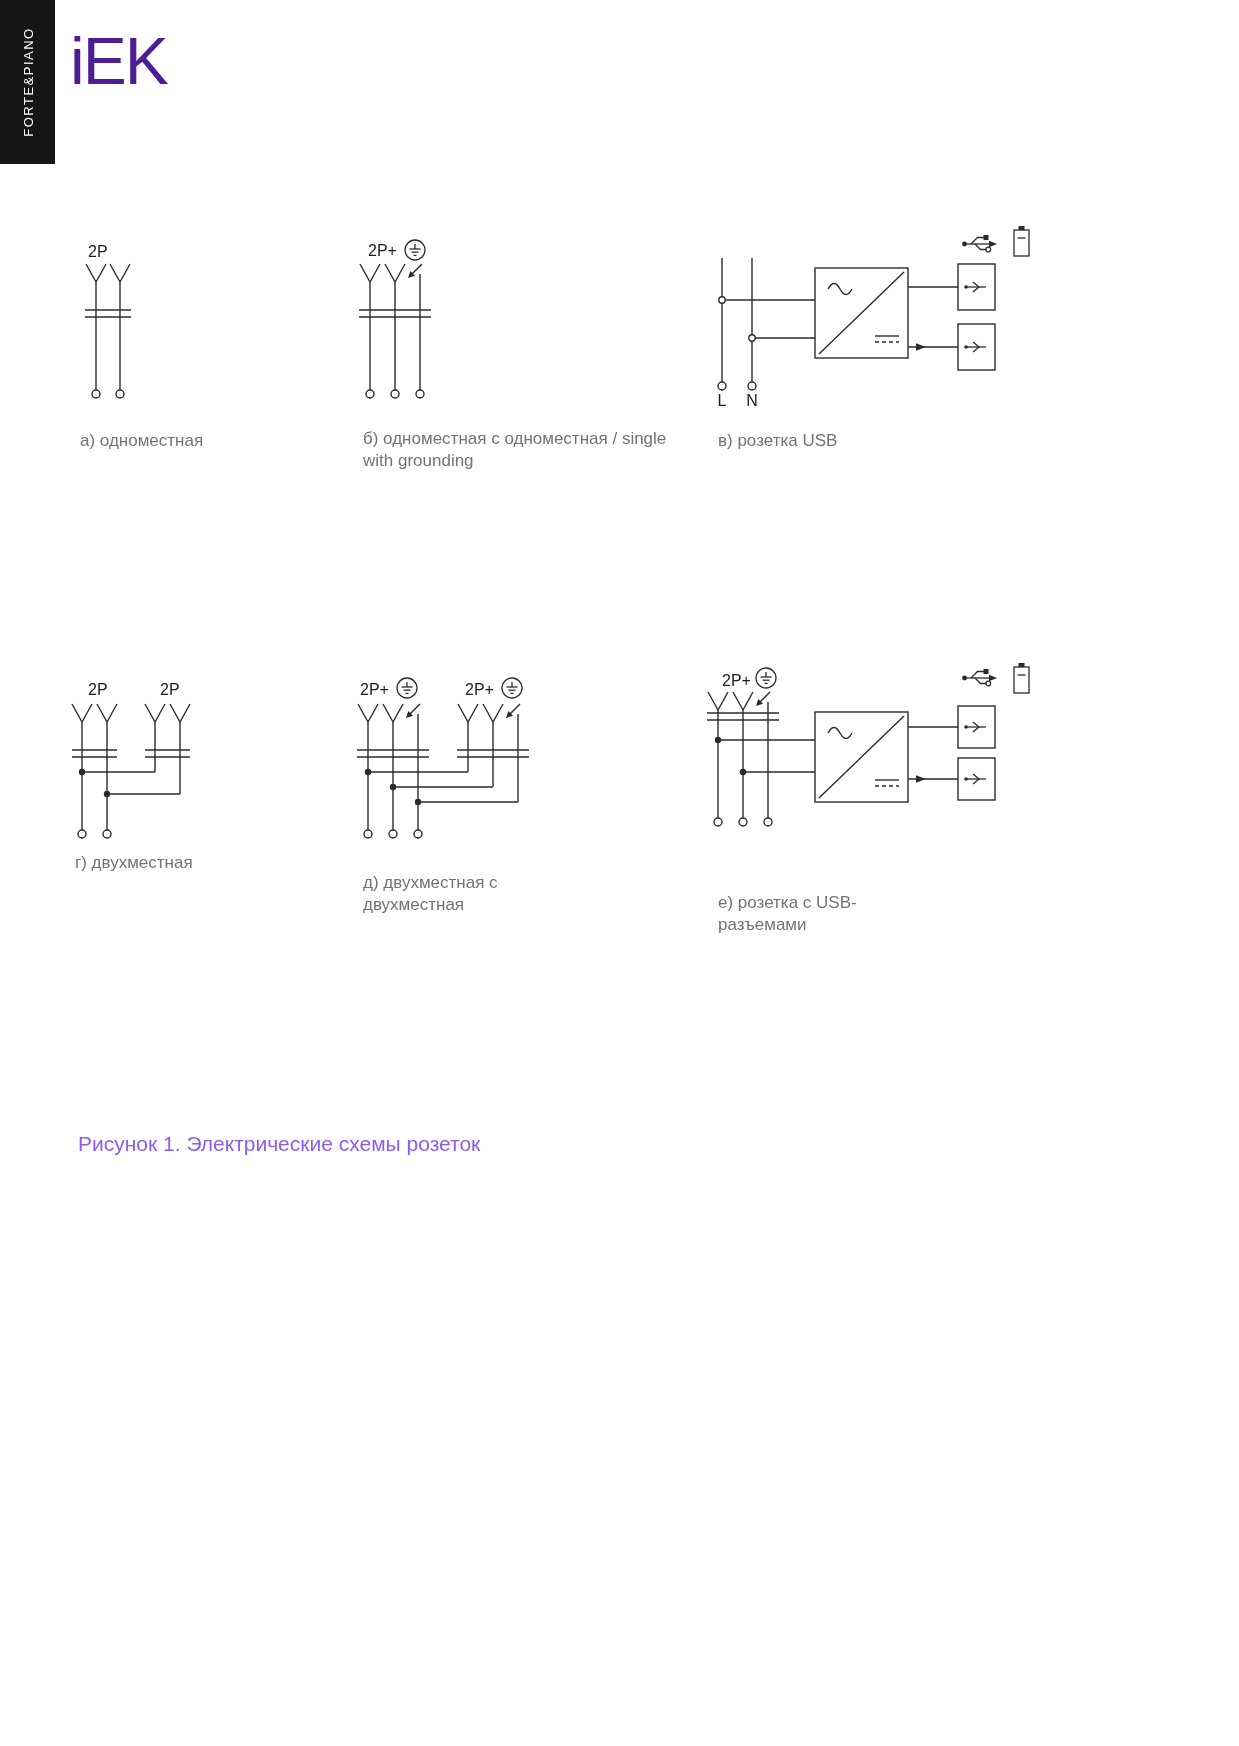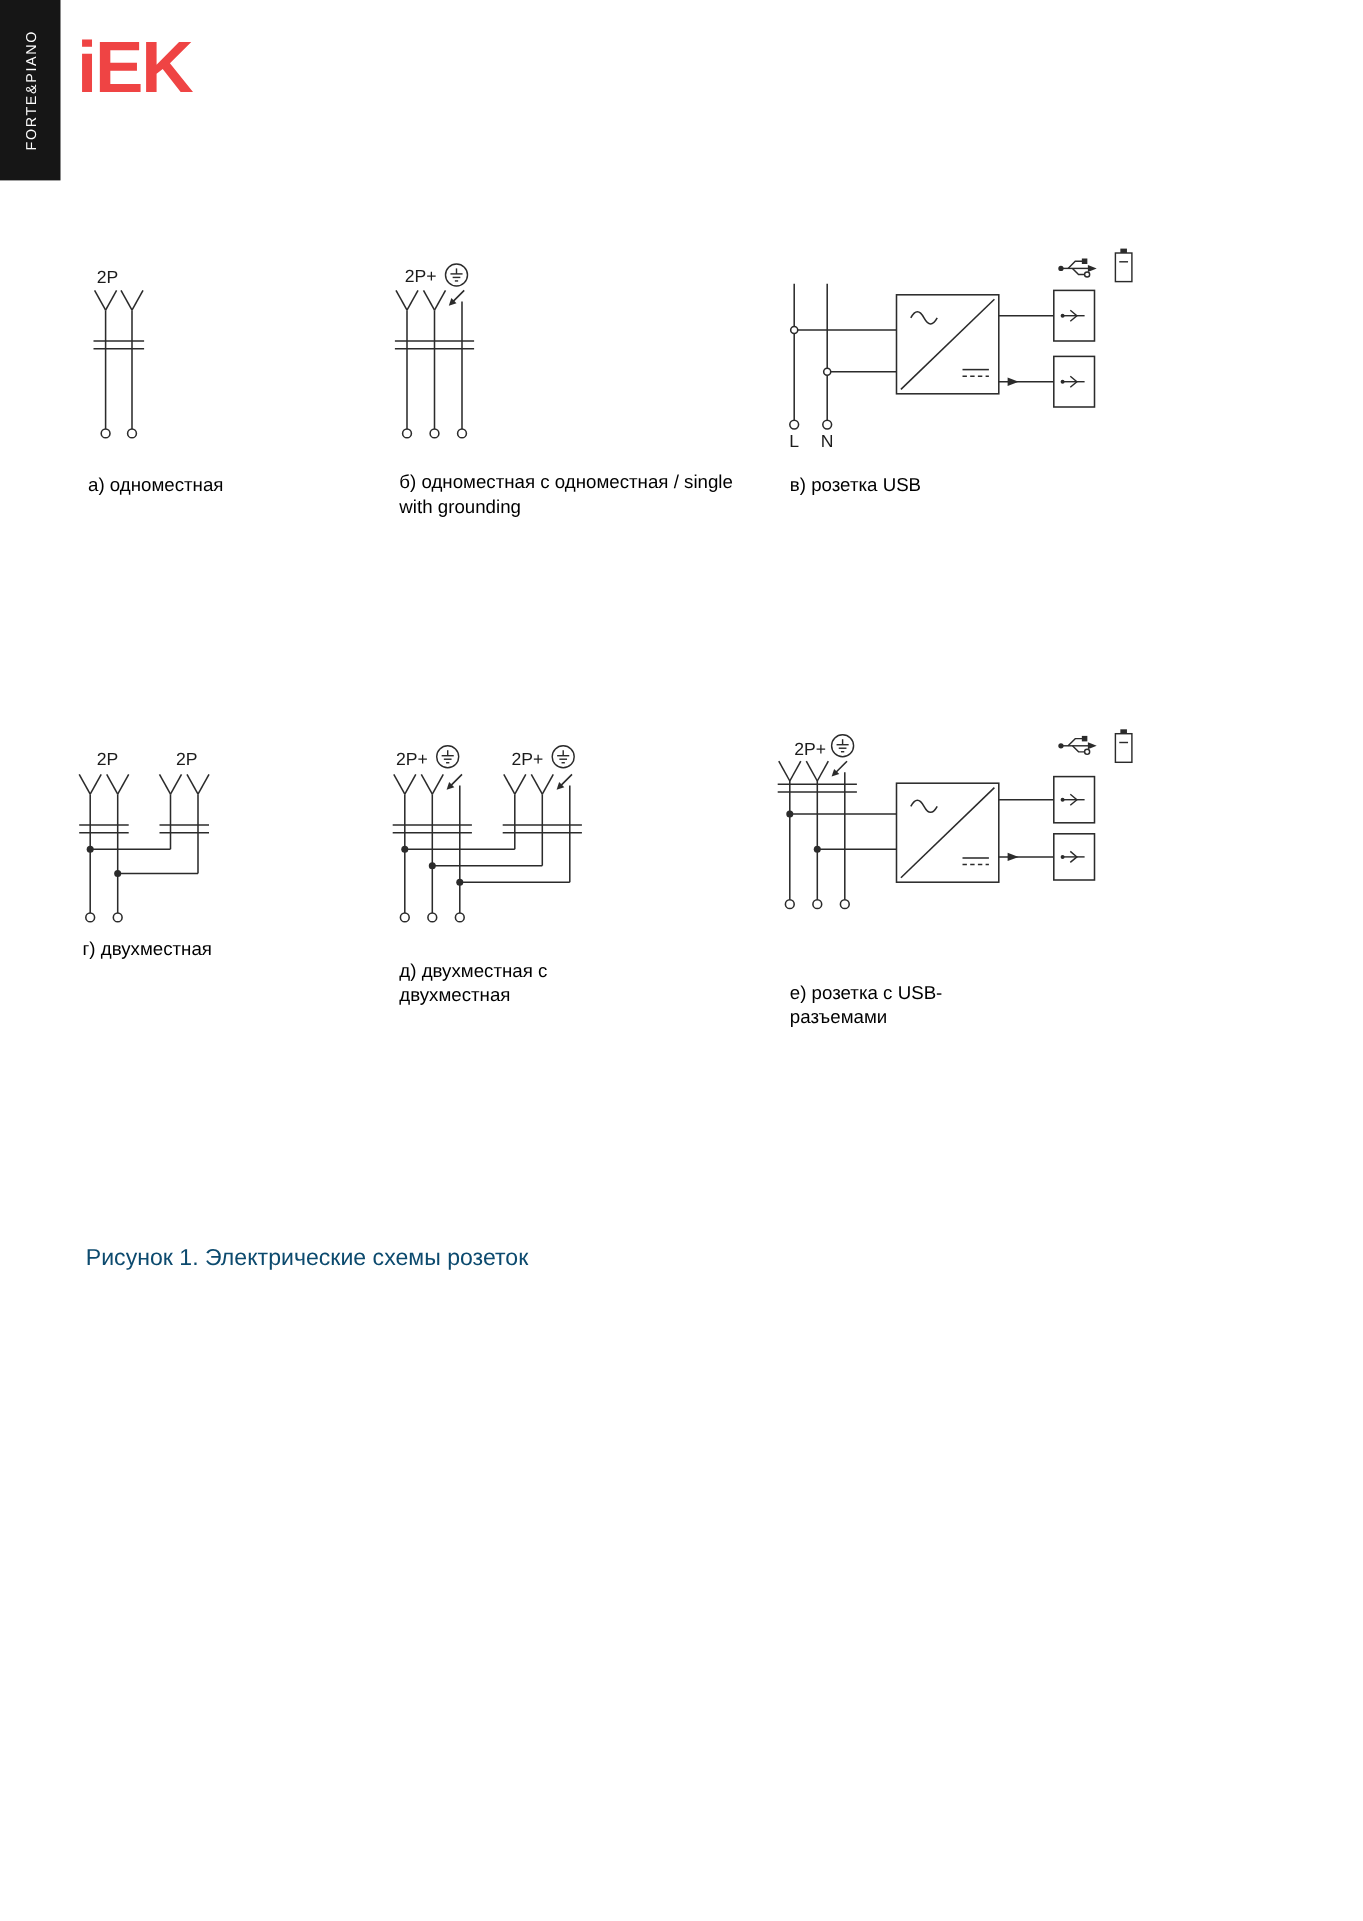--- a/index.html
+++ b/index.html
@@ -17,40 +17,40 @@
     background:#161616;
   }
   .strip-text {
     position:absolute; left:50%; top:50%;
     transform:translate(-50%,-50%) rotate(-90deg);
     color:#ffffff; font-size:13px; letter-spacing:1.5px;
     white-space:nowrap;
   }
   .logo {
     position:absolute; left:70px; top:28px;
-    font-size:66px; font-weight:bold; letter-spacing:-2px;
-    color:#ef4444; line-height:1;
+    font-size:66px; font-weight:normal; letter-spacing:-2px;
+    color:#4c1d95; line-height:1;
   }
   svg.schem { position:absolute; overflow:visible; }
   svg.schem line, svg.schem path, svg.schem rect,
   svg.schem circle, svg.schem polyline {
     stroke:#2b2b2b; stroke-width:1.4; fill:none;
   }
   svg.schem circle.term { fill:#ffffff; }
   svg.schem circle.dot  { fill:#2b2b2b; stroke:none; }
   svg.schem path.ah     { fill:#2b2b2b; stroke:none; }
   svg.schem text {
     stroke:none; fill:#1c1c1c;
     font-family:"Liberation Sans", sans-serif;
   }
   .cap {
-    position:absolute; font-size:17px; line-height:1.3; color:#000000;
+    position:absolute; font-size:17px; line-height:1.3; color:#737373;
   }
   .figcap {
-    position:absolute; font-size:21px; color:#0c4a6e;
+    position:absolute; font-size:21px; color:#8b5cf6;
   }
 </style>
 </head>
 <body>
 
 <svg width="0" height="0" style="position:absolute" aria-hidden="true">
   <defs>
     <g id="fork" stroke="#2b2b2b" stroke-width="1.4" fill="none">
       <line x1="0" y1="0" x2="-10" y2="-18"></line>
       <line x1="0" y1="0" x2="10" y2="-18"></line>

